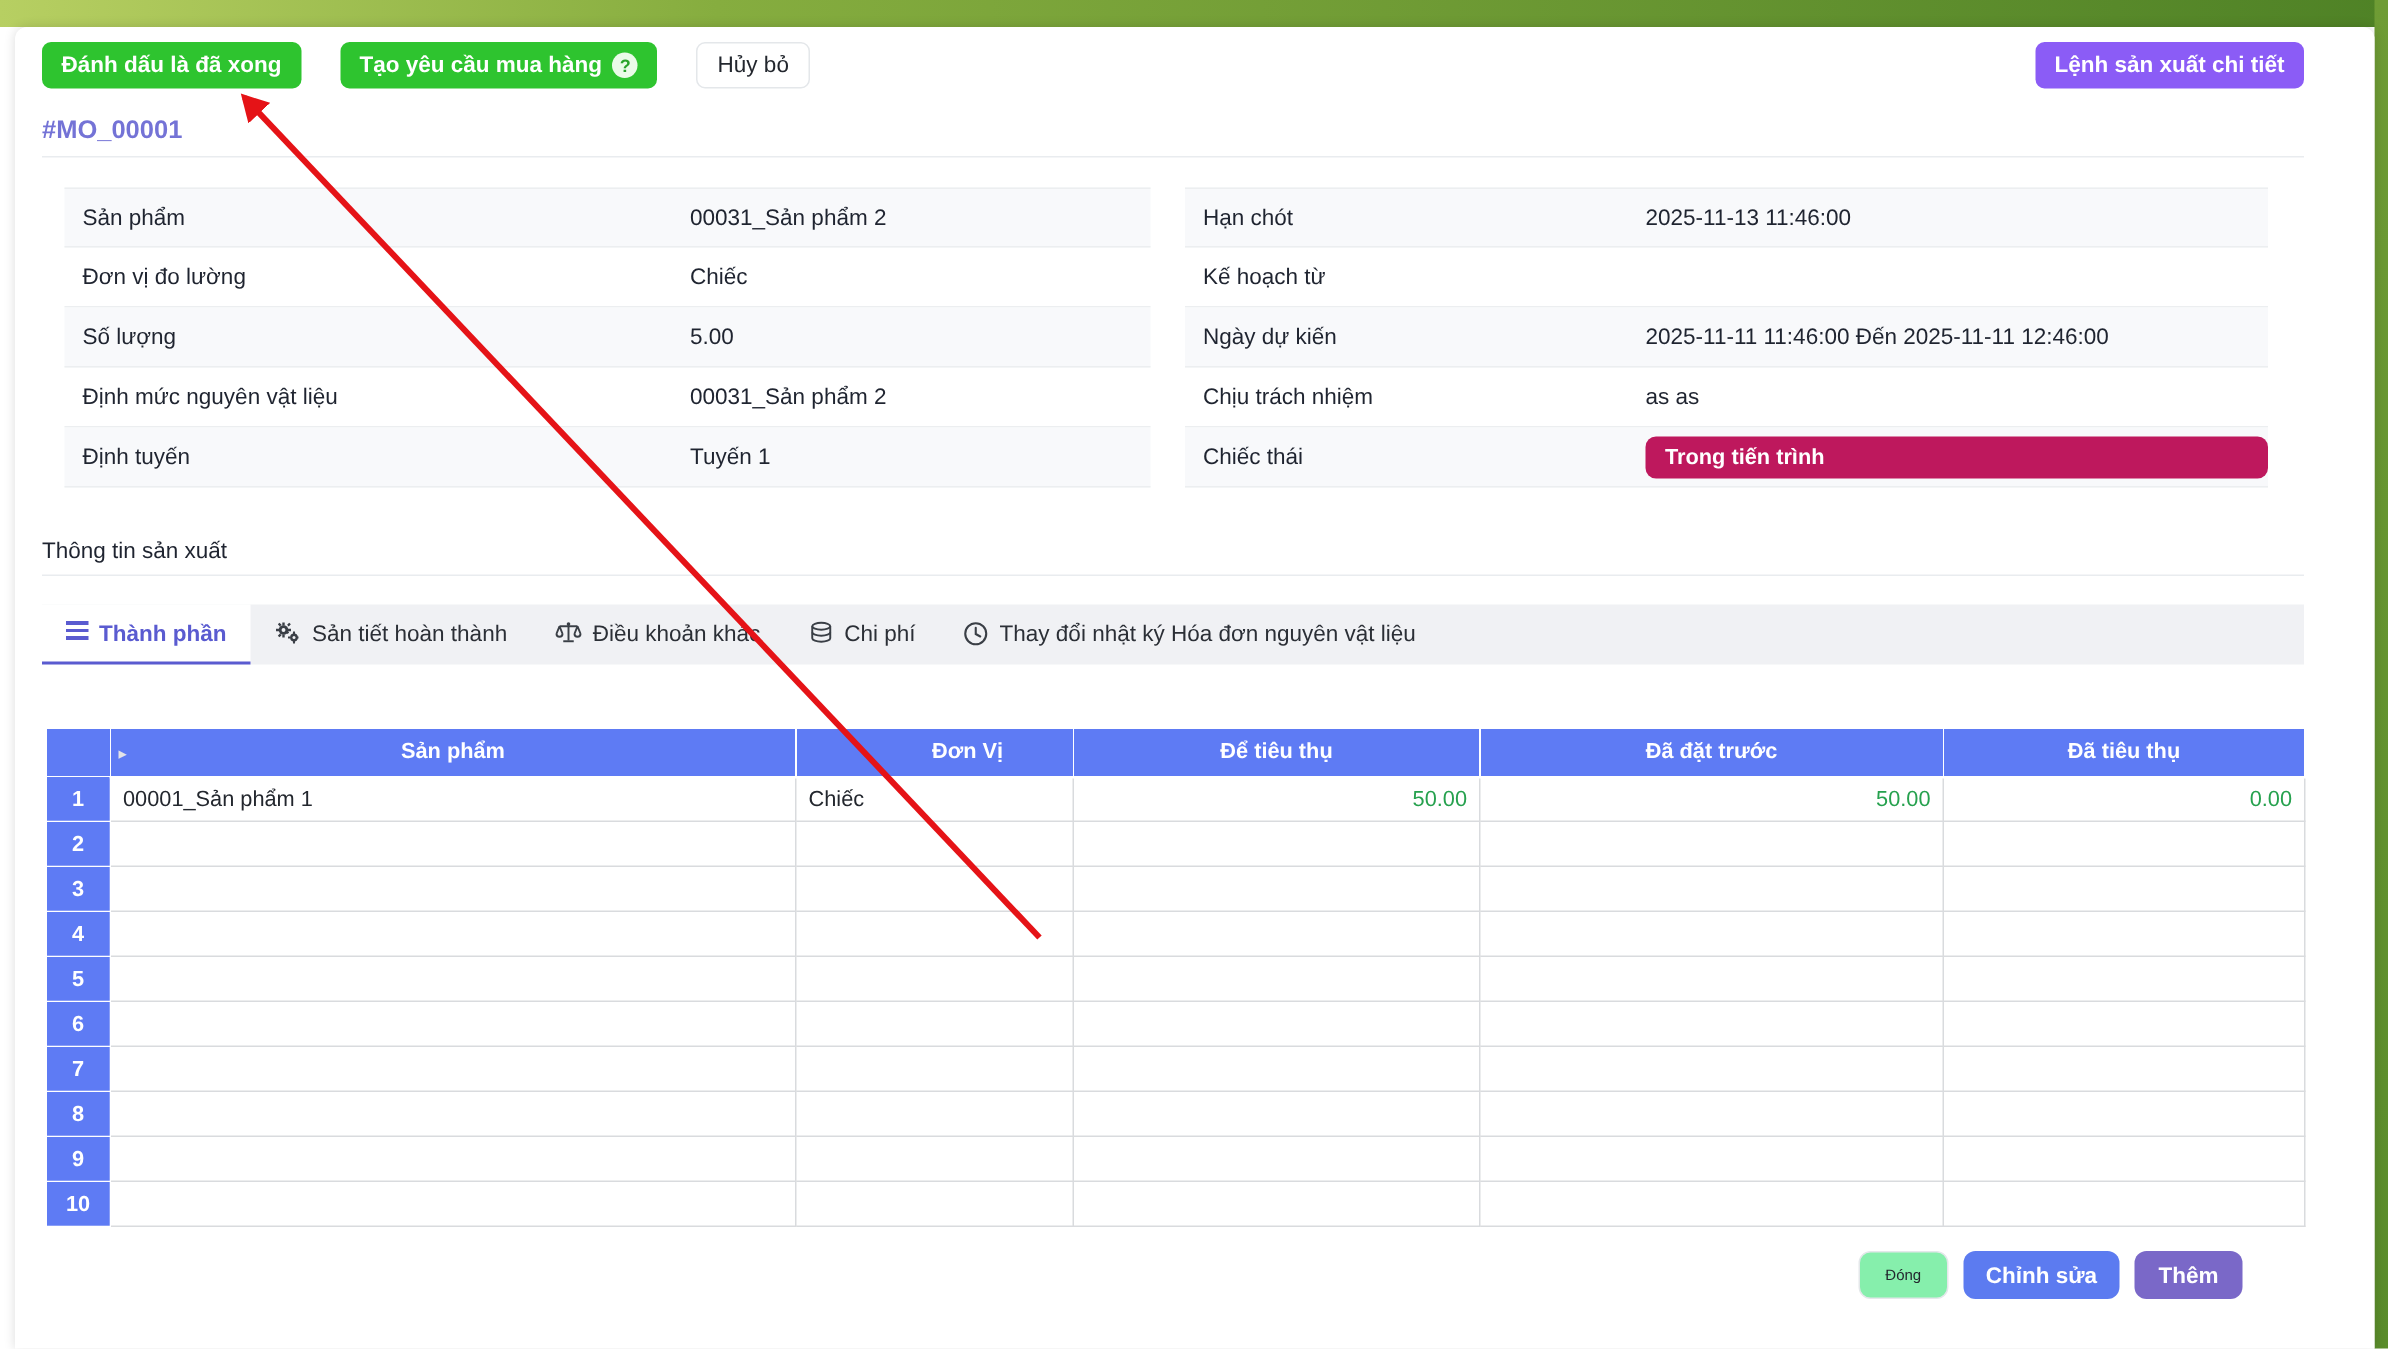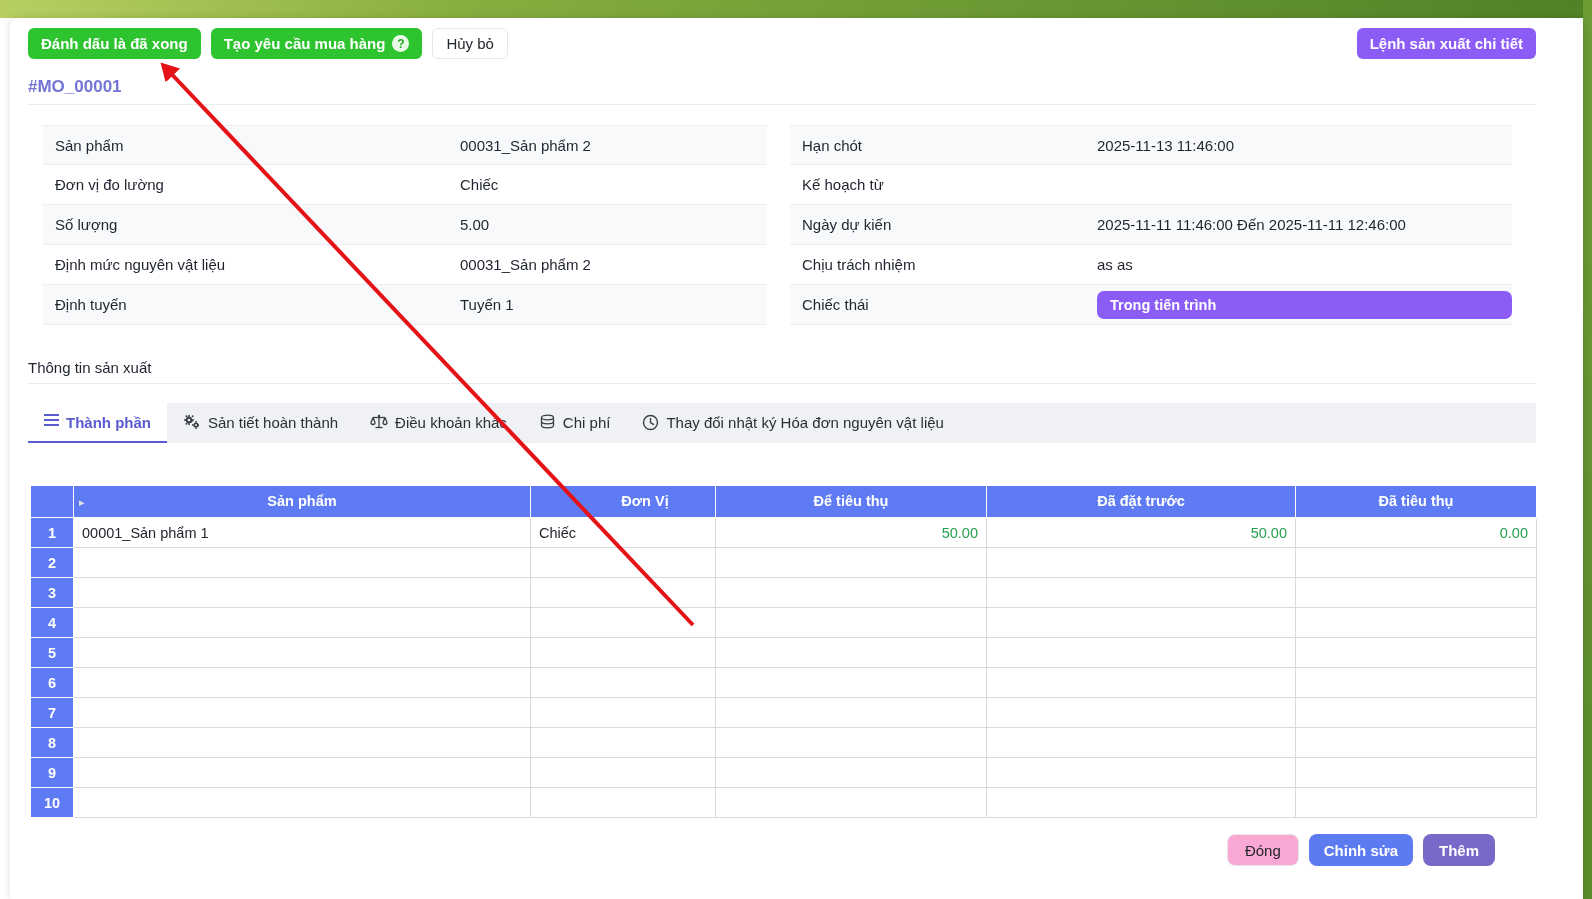--- a/index.html
+++ b/index.html
@@ -14,21 +14,21 @@
   .right-strip { position:absolute; right:0; top:0; width:9px; height:100%;
     background:linear-gradient(180deg,#6f9c35,#5a8c2b); }
   .modal {
     position:absolute; left:10px; top:18px; right:9px; bottom:0;
     background:#fff; border-radius:8px 8px 0 0;
     box-shadow:0 0 8px rgba(0,0,0,.14);
     padding:10px 47px 0 18px;
   }
   
   .toolbar { display:flex; justify-content:space-between; align-items:flex-start; }
-  .toolbar-left { display:flex; gap:10px; }
+  .toolbar-left { display:flex; gap:26px; }
   .btn { border:none; border-radius:6px; height:31px; padding:0 13px;
     font:bold 15px "Liberation Sans",sans-serif; cursor:pointer; display:inline-flex;
     align-items:center; gap:7px; }
   .btn-green { background:#2ec42f; color:#fff; }
   .btn-plain { background:#fff; color:#23272e; border:1px solid #e4e7ea; font-weight:normal; }
   .btn-gold  { background:#8b5cf6; color:#fff; }
   .help-dot { width:17px; height:17px; border-radius:50%; background:#eafbe8;
     color:#2aa32b; font:bold 12px "Liberation Sans",sans-serif; display:inline-flex;
     align-items:center; justify-content:center; }
   
@@ -71,22 +71,22 @@
   .grid thead th { background:#5e7bf4; color:#fff; font-weight:bold; height:32px;
     border:1px solid rgba(255,255,255,.45); border-bottom:2px solid #fff; position:relative; }
   .grid .rowhdr { background:#5e7bf4; color:#fff; font-weight:bold; text-align:center;
     border:1px solid rgba(255,255,255,.55); }
   .grid td.cell { background:#fff; padding:0 8px; text-align:left; color:#23272e; }
   .grid td.cell.num { text-align:right; color:#26a14e; }
   .corner-tri { position:absolute; left:5px; top:10px; color:#e3e4e8; font-size:11px; }
   
   .footer { display:flex; justify-content:flex-end; gap:10px; margin-top:16px;
     margin-right:41px; }
-  .btn-close { background:#f9a8d4; color:#23272e; border:1px solid #e4e7ea;
-    border-radius:8px; height:32px; padding:0 17px; font-size:15px; cursor:pointer; }
+  .btn-close { background:#86efac; color:#23272e; border:1px solid #e4e7ea;
+    border-radius:8px; height:32px; padding:0 17px; font-size:10px; cursor:pointer; }
   .btn-edit { background:#5c7bf0; color:#fff; border:none; border-radius:8px;
     height:32px; padding:0 15px; font:bold 15px "Liberation Sans",sans-serif; cursor:pointer; }
   .btn-add  { background:#7a68c8; color:#fff; border:none; border-radius:8px;
     height:32px; padding:0 16px; font:bold 15px "Liberation Sans",sans-serif; cursor:pointer; }
   .arrow-overlay { position:absolute; left:0; top:0; width:1592px; height:899px;
     pointer-events:none; z-index:50; }
 </style>
 </head>
 <body>
 
@@ -150,21 +150,21 @@
         <div class="drow striped">
           <div class="dlabel">Ngày dự kiến</div>
           <div class="dvalue">2025-11-11 11:46:00 Đến 2025-11-11 12:46:00</div>
         </div>
         <div class="drow">
           <div class="dlabel">Chịu trách nhiệm</div>
           <div class="dvalue">as as</div>
         </div>
         <div class="drow striped">
           <div class="dlabel">Chiếc thái</div>
-          <div class="dvalue"><button class="status-badge" style="background: #8b5cf6;">Trong tiến trình</button></div>
+          <div class="dvalue"><button class="status-badge" style="background: #be185d;">Trong tiến trình</button></div>
         </div>
       </div>
   </div>
 
   <div class="section-title">Thông tin sản xuất</div>
   <hr class="sep">
 
   <div class="tabbar" id="tabbar">
       <div class="tab active">
         <span class="glyph"><span class="icon-list"></span></span>

